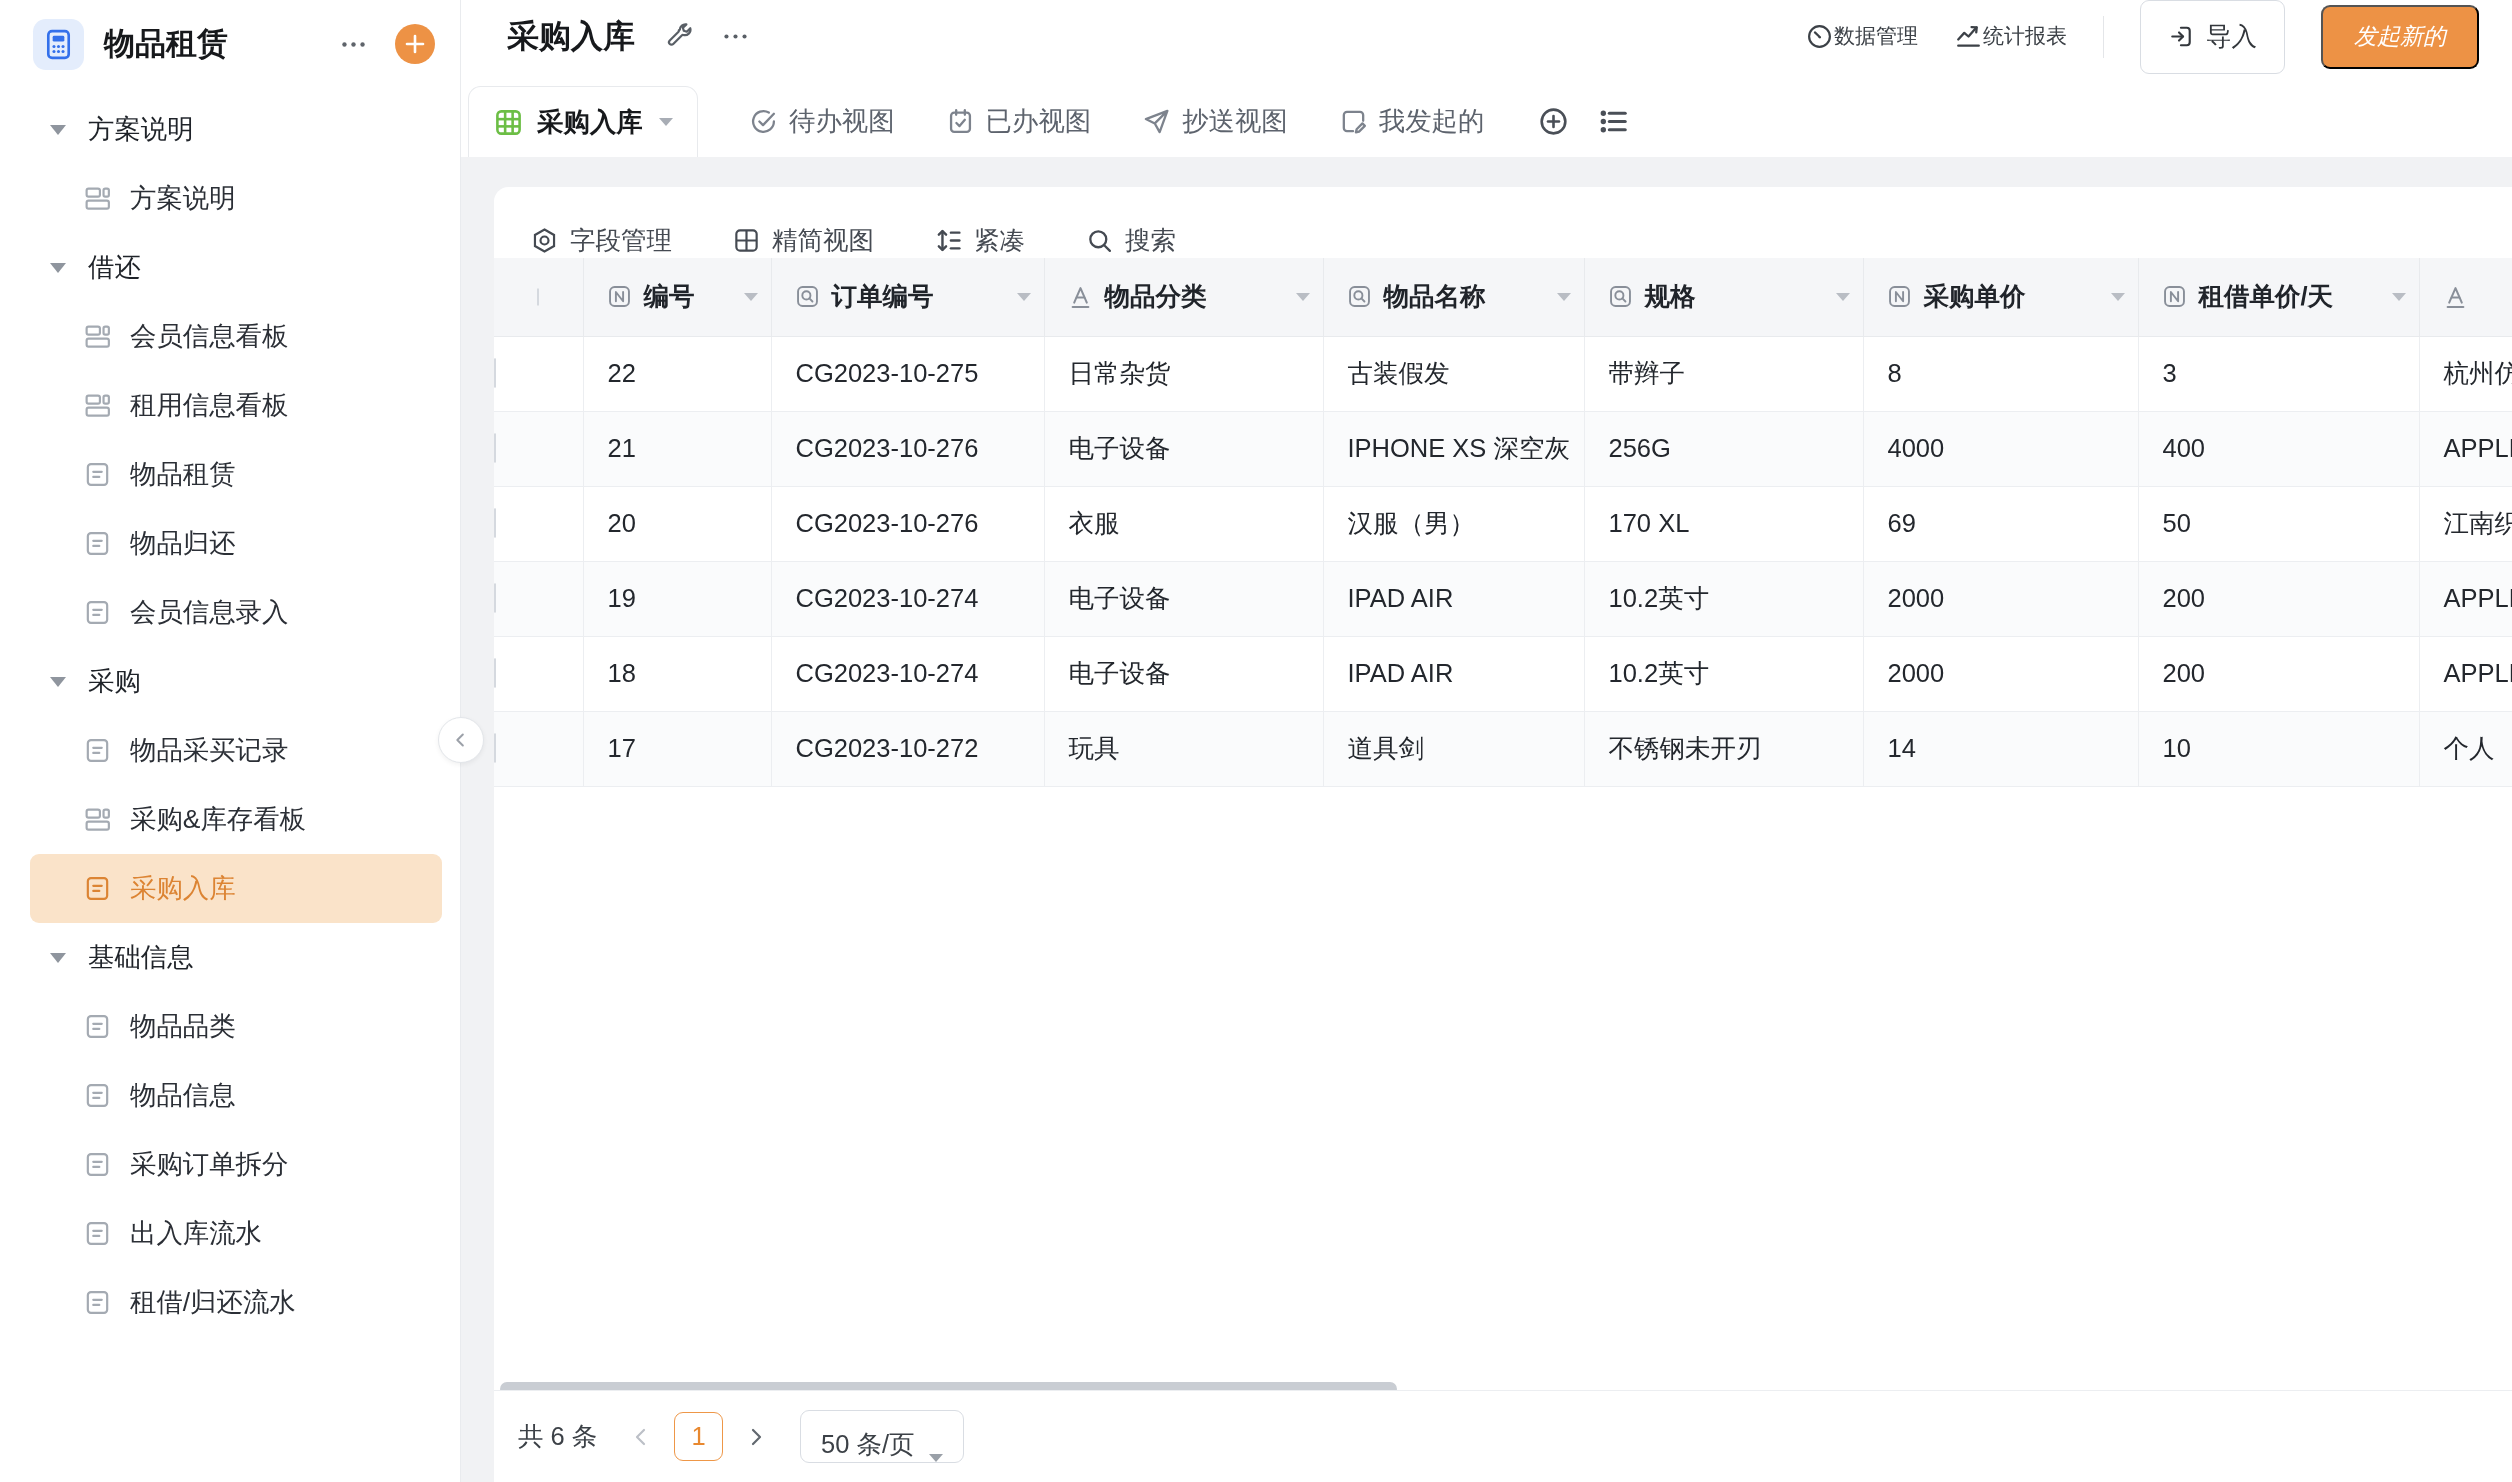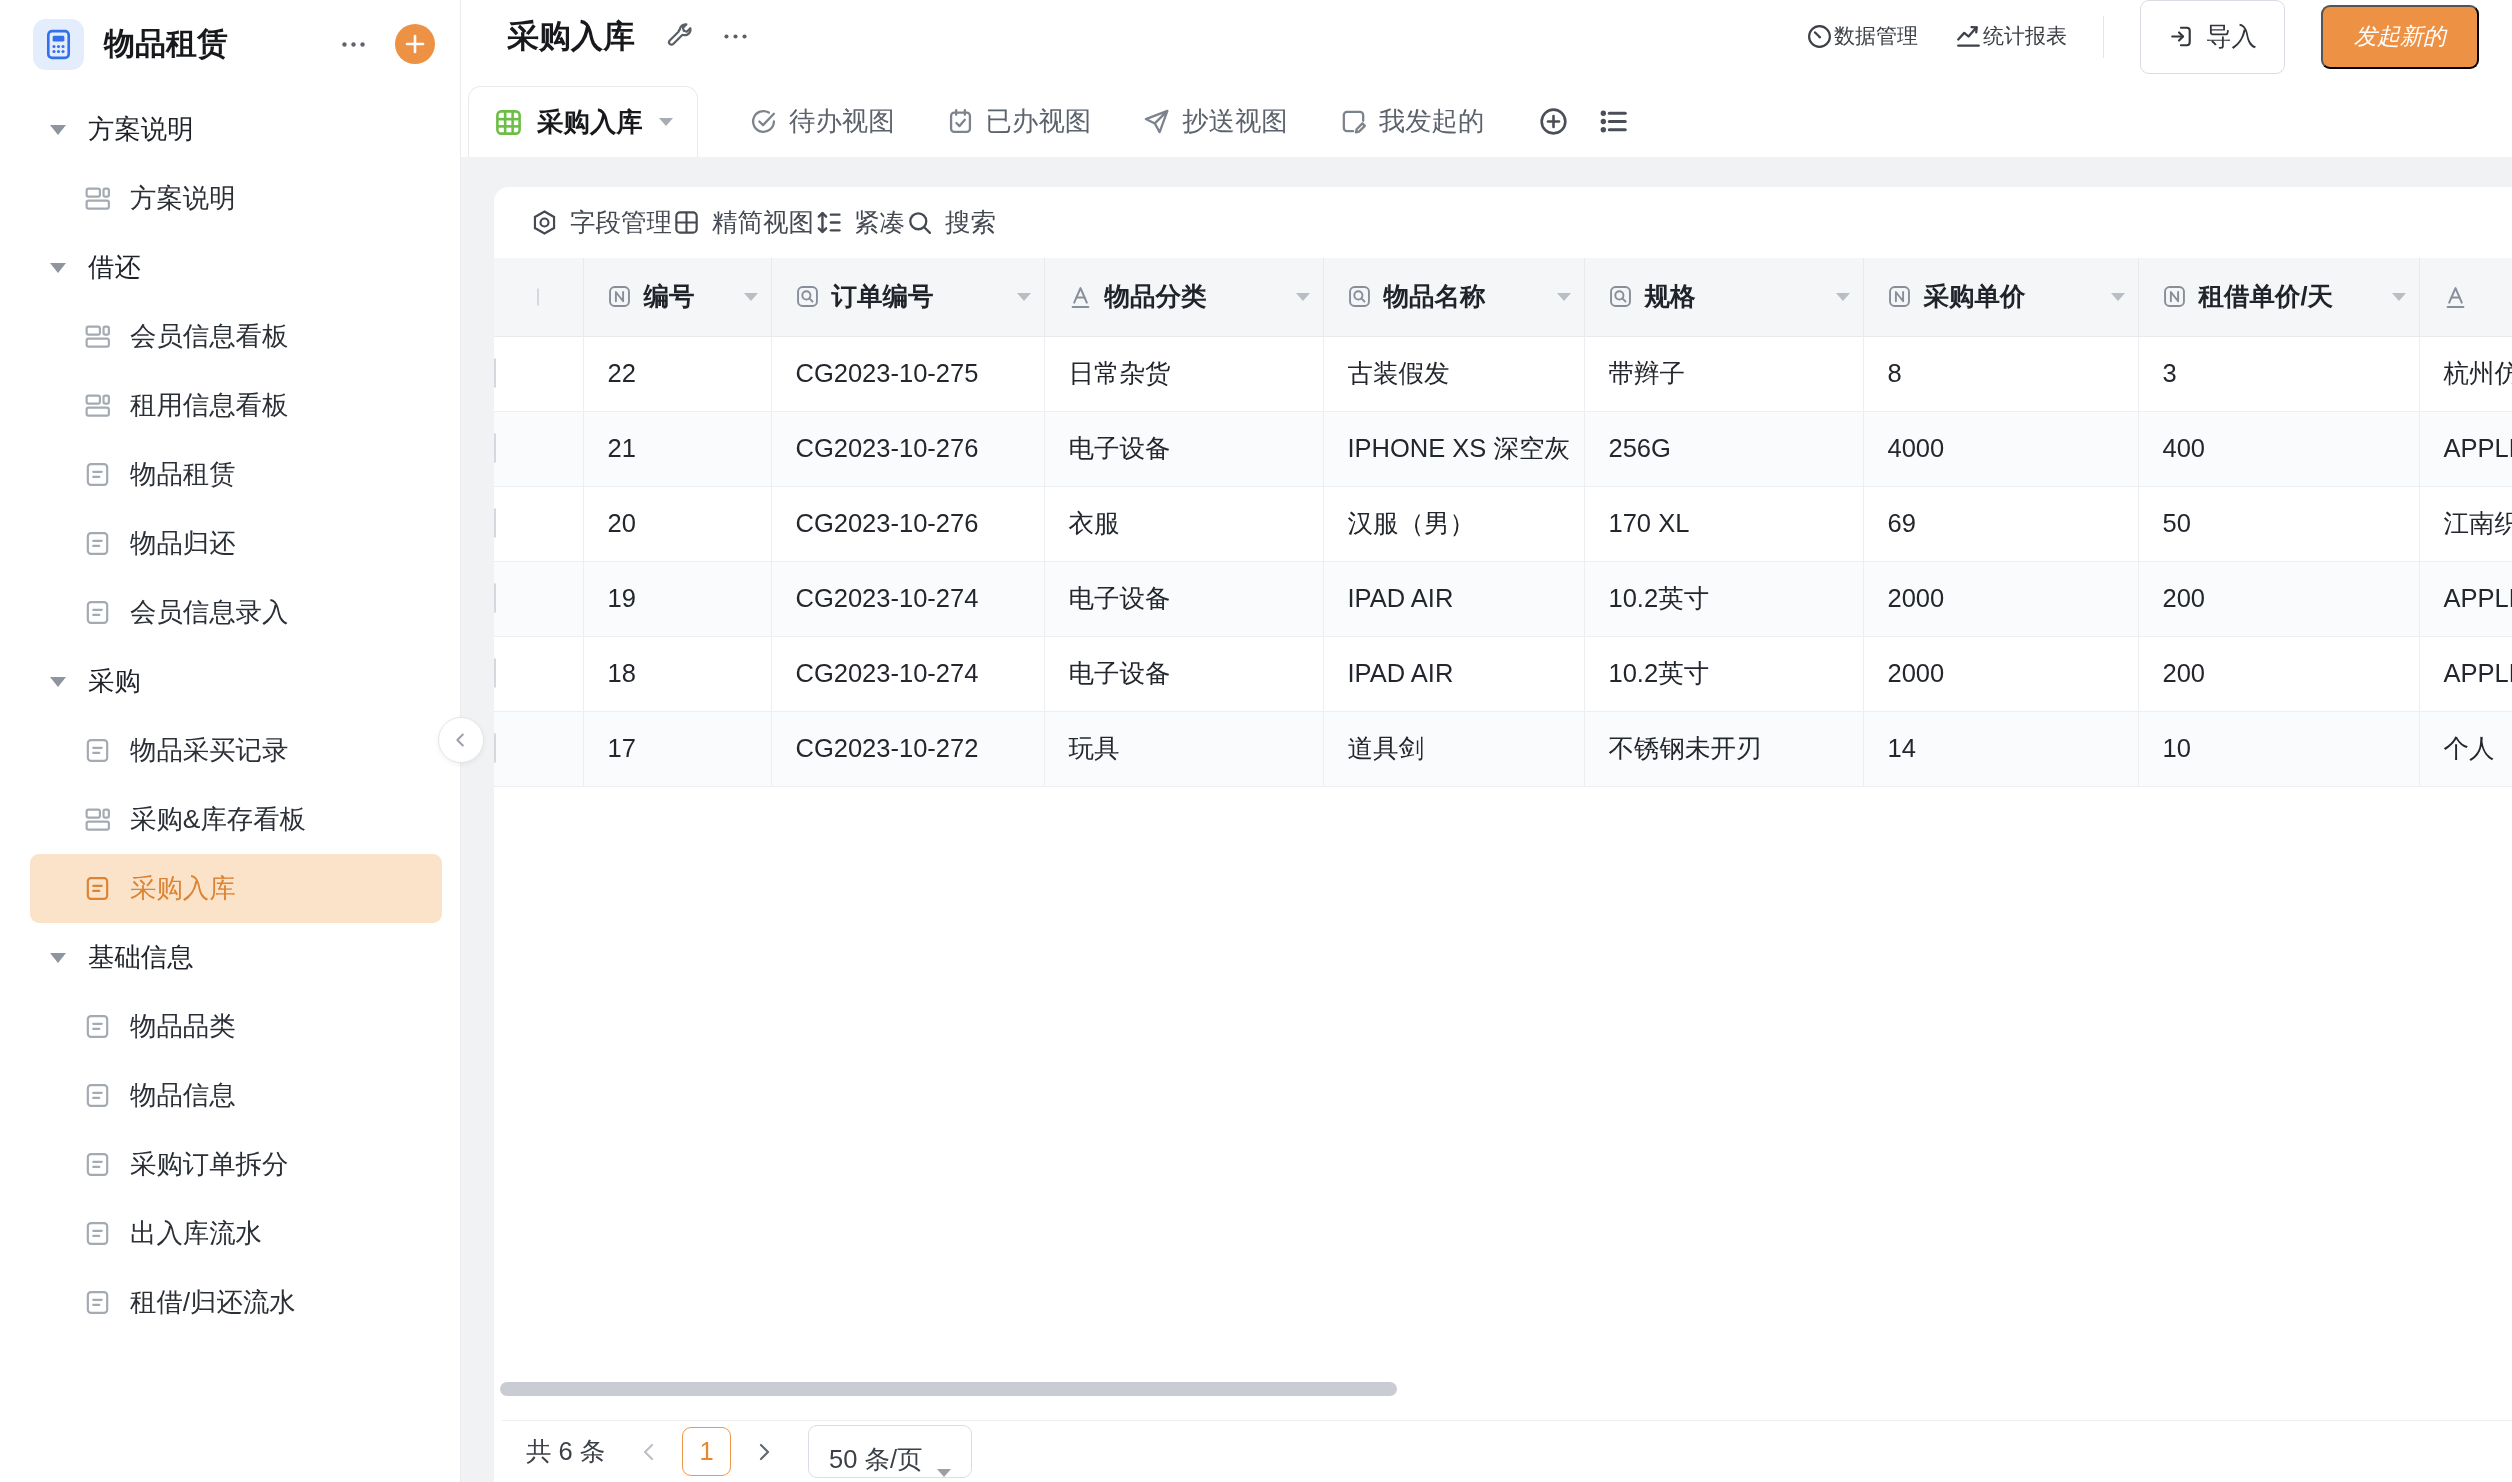--- a/index.html
+++ b/index.html
@@ -51,21 +51,21 @@
   .tab-caret { width:0; height:0; border-left:7.3px solid transparent; border-right:7.3px solid transparent;
     border-top:8.2px solid #a8adb5; margin-left:3.6px; }
   .tab { display:flex; align-items:center; gap:11px; height:71px; margin-left:51px;
     font-size:26.4px; color:#5d636d; cursor:pointer; }
   .tab .ticon { color:#7d838d; }
   .tab-iconbtn { color:#4a4f57; margin-left:53px; align-self:center; margin-top:12.8px; cursor:pointer; }
   .tab-iconbtn + .tab-iconbtn { margin-left:27px; }
 
   .panel { position:absolute; left:33px; top:187px; width:2018px; height:1295px;
     background:#fff; border-radius:14.6px 0 0 0; overflow:hidden; }
-  .view-toolbar { display:flex; align-items:center; height:71px; padding-left:36px; }
+  .view-toolbar { display:flex; align-items:flex-end; height:71px; padding-left:36px; gap:60px; }
   .vt-item { display:flex; align-items:center; gap:11px; font-size:25.5px; color:#454a52; cursor:pointer; }
 
   .grid-wrap { position:absolute; left:0; top:71px; right:0; overflow:hidden; }
   table.grid { border-collapse:collapse; table-layout:fixed; width:2307px; }
   .grid col.c0{width:89px} .grid col.c1{width:188px} .grid col.c2{width:273px}
   .grid col.c3{width:279px} .grid col.c4{width:261px} .grid col.c5{width:279px}
   .grid col.c6{width:275px} .grid col.c7{width:281px} .grid col.c8{width:383px}
   .grid th { height:78px; background:#f5f6f8; border:0.9px solid #e8eaed; border-top:none; font-weight:600; }
   .grid td { height:75px; border:0.9px solid #eceef1; font-size:25.5px; color:#23272d; padding:0 9px 0 24px;
     white-space:nowrap; overflow:hidden; }
@@ -76,22 +76,22 @@
   .ficon { color:#898f99; flex:none; }
   .fcaret { width:0; height:0; border-left:7.3px solid transparent; border-right:7.3px solid transparent;
     border-top:8.2px solid #b9bdc4; flex:none; cursor:pointer; }
   .cbx { width:35px; height:35px; border:1.8px solid #d5d9df; border-radius:9px; background:#fff;
     margin:0 auto; cursor:pointer; }
   td.cbx-cell { padding:0; }
 
   .hscroll-thumb { position:absolute; left:5.5px; top:1195px; width:897px; height:13.7px;
     background:#c9cdd3; border-radius:7.3px; cursor:pointer; }
 
-  .pagination { position:absolute; left:0; right:0; bottom:0; height:62px; background:#fff;
-    border-top:0.9px solid #eceef1; display:flex; align-items:center; padding-left:24px;margin-left:8px; }
+  .pagination { position:absolute; left:0; right:0; bottom:0; height:92px; background:#fff;
+    border-top:0.9px solid #eceef1; display:flex; align-items:center; padding-left:24px; }
   .pg-total { font-size:25.5px; color:#3c4147; }
   .pg-chev { width:40px; height:40px; display:flex; align-items:center; justify-content:center; cursor:pointer; }
   .pg-chev.prev { color:#bcc0c7; margin-left:24px; }
   .pg-chev.next { color:#62686f; margin-left:12.8px; }
   .pg-page { width:49px; height:49px; margin-left:12.8px; border:1.4px solid #EE9748; border-radius:9px;
     color:#E8882F; font-size:25.5px; display:flex; align-items:center; justify-content:center; cursor:pointer; }
   .pg-size { display:flex; align-items:flex-end; gap:14.6px; height:53px; padding:0 20px; margin-left:24px;
     border:1.4px solid #d9dde3; border-radius:9px; font-size:25.5px; color:#3c4147; cursor:pointer; }
   .pg-size .tab-caret { border-top-color:#9aa0a8; margin-left:0; }
 </style>

